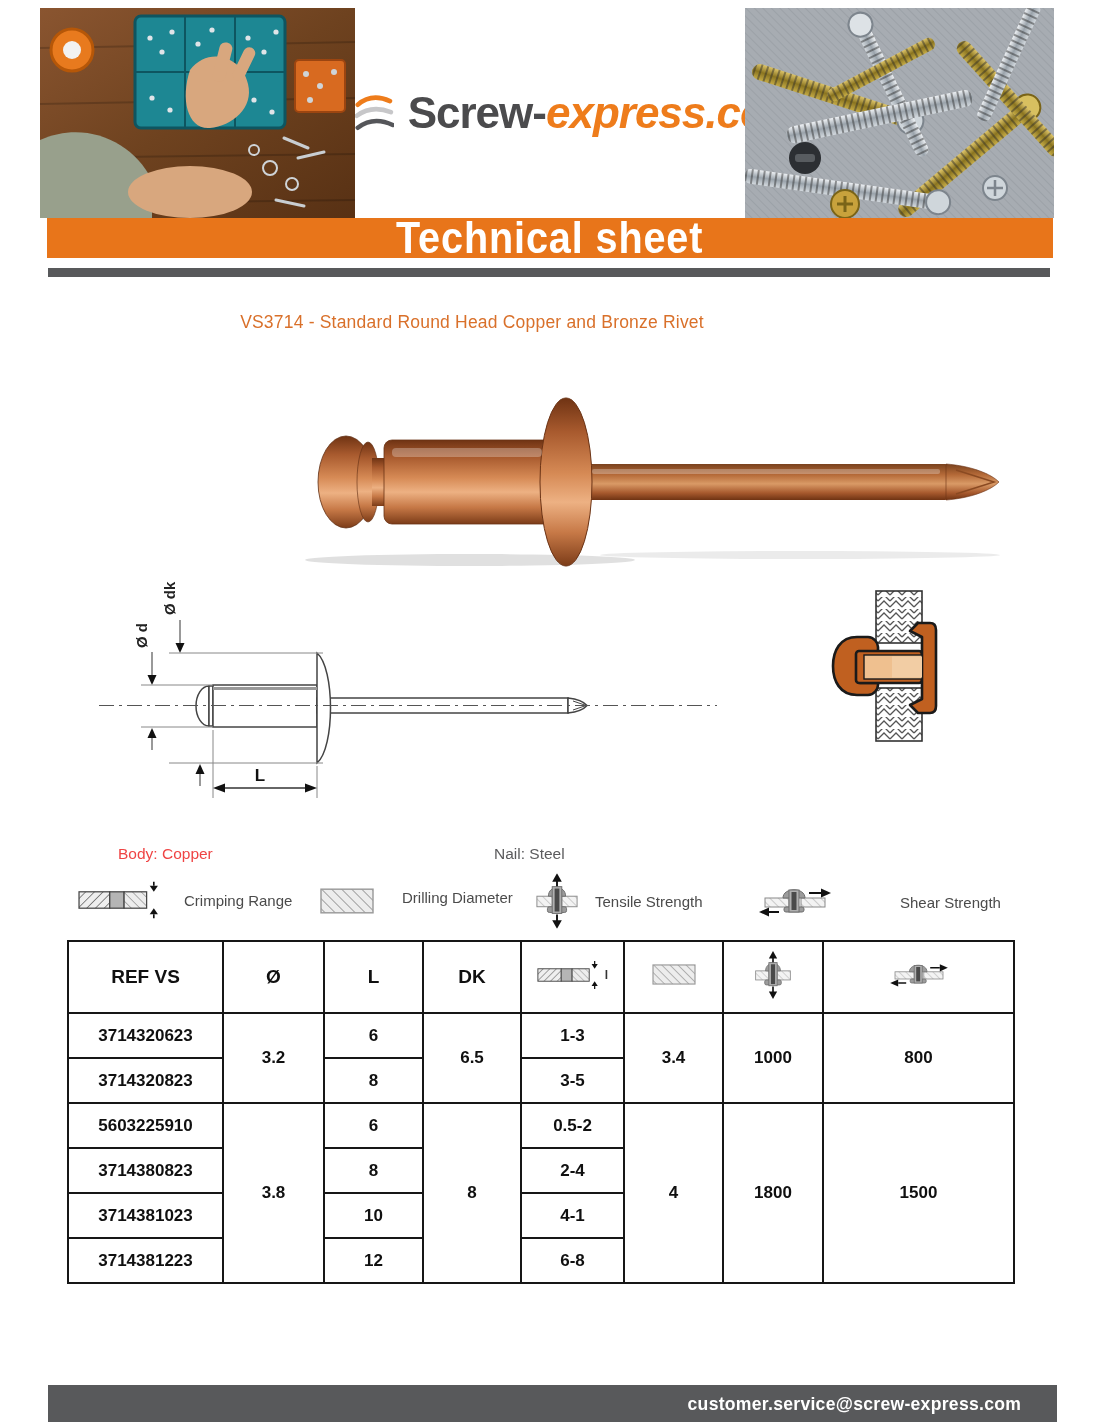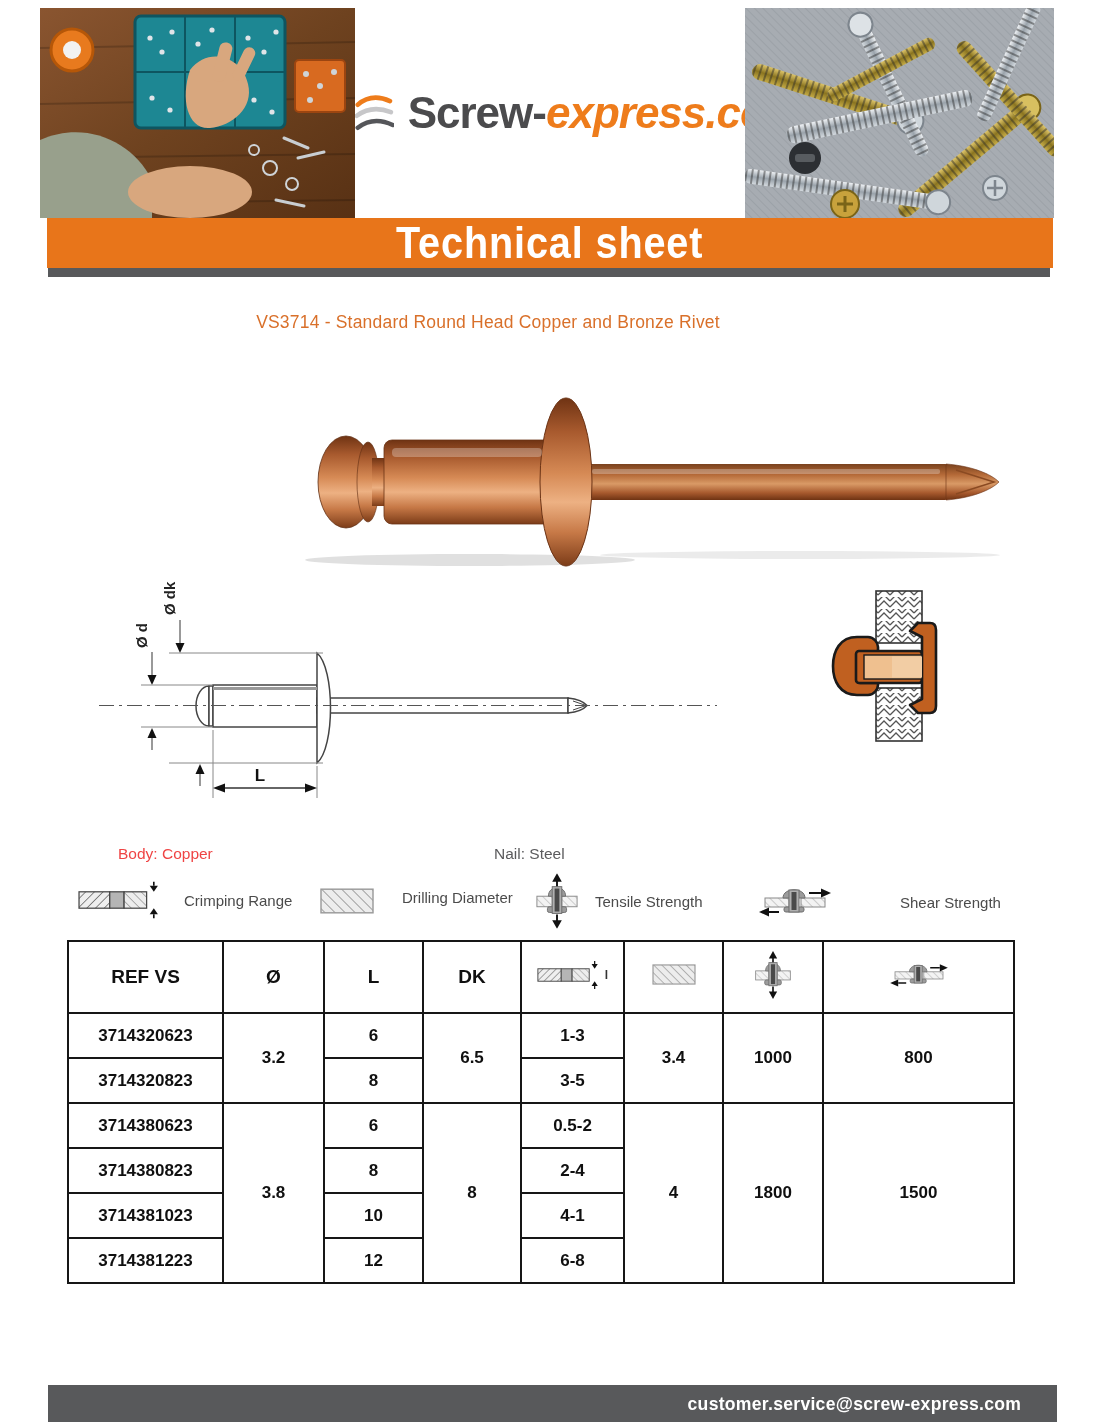--- a/index.html
+++ b/index.html
@@ -10,21 +10,21 @@
   
   .photo{border:0;}
   .logo-wrap{display:flex;align-items:center;justify-content:center;gap:14px;}
   .brand-dark{font-size:44px;font-weight:700;color:#4b4b4d;letter-spacing:-1px;}
   .brand-orange{font-size:44px;font-weight:700;font-style:italic;color:#EE7C1B;letter-spacing:-1px;}
 
   .banner{background:#E8751A;display:flex;align-items:center;justify-content:center;}
   .banner span{color:#fff;font-size:45px;font-weight:700;transform:scaleX(.88);letter-spacing:1px;white-space:nowrap;}
   .banner-strip{background:#58595B;}
 
-  .product-title{width:944px;text-align:center;font-size:17.5px;color:#D9702A;letter-spacing:.2px;margin-left:16px;}
+  .product-title{width:944px;text-align:center;font-size:17.5px;color:#D9702A;letter-spacing:.2px;}
 
   .mat-label{font-size:15.5px;}
   .mat-body{color:#ef4444;}
   .mat-nail{color:#5b5b5d;}
 
   .legend-item{display:flex;align-items:center;}
   .legend-item .lbl{font-size:15px;color:#4b4b4b;white-space:nowrap;}
 
   table.spec{border-collapse:collapse;table-layout:fixed;background:#fff;border-radius:31px;}
   table.spec th,table.spec td{border:2px solid #161616;text-align:center;vertical-align:middle;
@@ -251,21 +251,21 @@
         </g>
       <circle cx="60" cy="150" r="16" fill="#2c2f33"></circle>
         <rect x="50" y="146" width="20" height="8" rx="3" fill="#585c60"></rect>
       <circle cx="100" cy="196" r="14" fill="#c8a23c" stroke="#7a6418" stroke-width="2"></circle>
       <path d="M92,196 L108,196 M100,188 L100,204" stroke="#7a6418" stroke-width="3"></path>
       <circle cx="250" cy="180" r="12" fill="#cfd6db" stroke="#7d858d" stroke-width="2"></circle>
       <path d="M242,180 L258,180 M250,172 L250,188" stroke="#7d858d" stroke-width="2.5"></path>
     </g>
   </svg>
 
-  <div class="abs banner" style="left:47px;top:218px;width:1006px;height:50px">
+  <div class="abs banner" style="left:47px;top:218px;width:1006px;height:40px">
     <span>Technical sheet</span>
   </div>
   <div class="abs banner-strip" style="left:48px;top:268px;width:1002px;height:9px"></div>
 
   <div class="abs product-title" style="left:0;top:312px">VS3714 - Standard Round Head Copper and Bronze Rivet</div>
 
   <svg class="abs" style="left:280px;top:392px" width="740" height="178" viewBox="0 0 740 178">
     <ellipse cx="190" cy="168" rx="165" ry="6" fill="#000" opacity=".12"></ellipse>
     <ellipse cx="520" cy="163" rx="200" ry="4" fill="#000" opacity=".08"></ellipse>
     <ellipse cx="66" cy="90" rx="28" ry="46" fill="url(#grad-copper)" stroke="#5f2d12" stroke-width=".8"></ellipse>
@@ -410,21 +410,21 @@
         <td rowspan="2">3.4</td>
         <td rowspan="2">1000</td>
         <td rowspan="2">800</td>
       </tr>
       <tr>
         <td>3714320823</td>
         <td>8</td>
         <td>3-5</td>
       </tr>
       <tr>
-        <td>3714380623</td>
+        <td>5603225910</td>
         <td rowspan="4">3.8</td>
         <td>6</td>
         <td rowspan="4">8</td>
         <td>0.5-2</td>
         <td rowspan="4">4</td>
         <td rowspan="4">1800</td>
         <td rowspan="4">1500</td>
       </tr>
       <tr>
         <td>3714380823</td>

